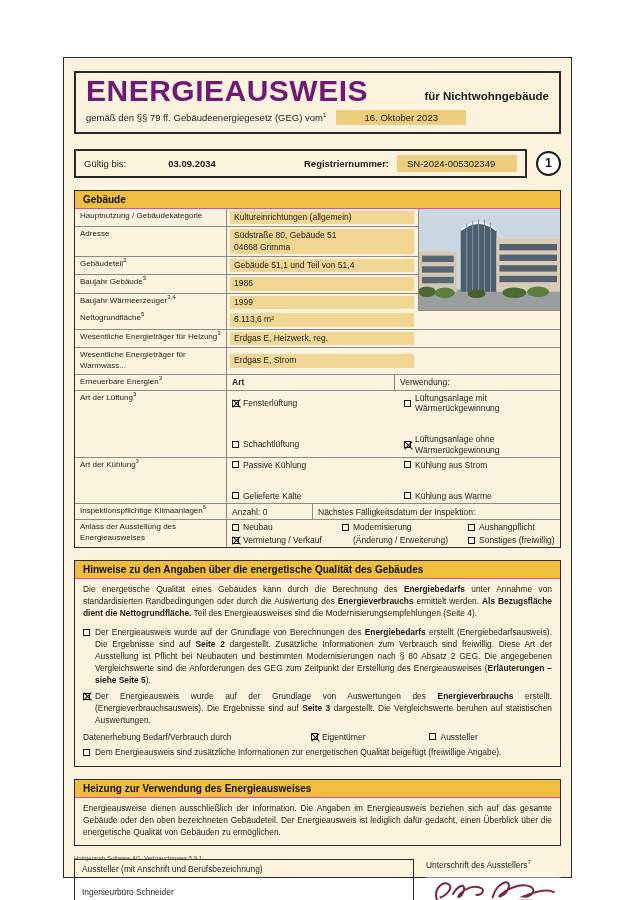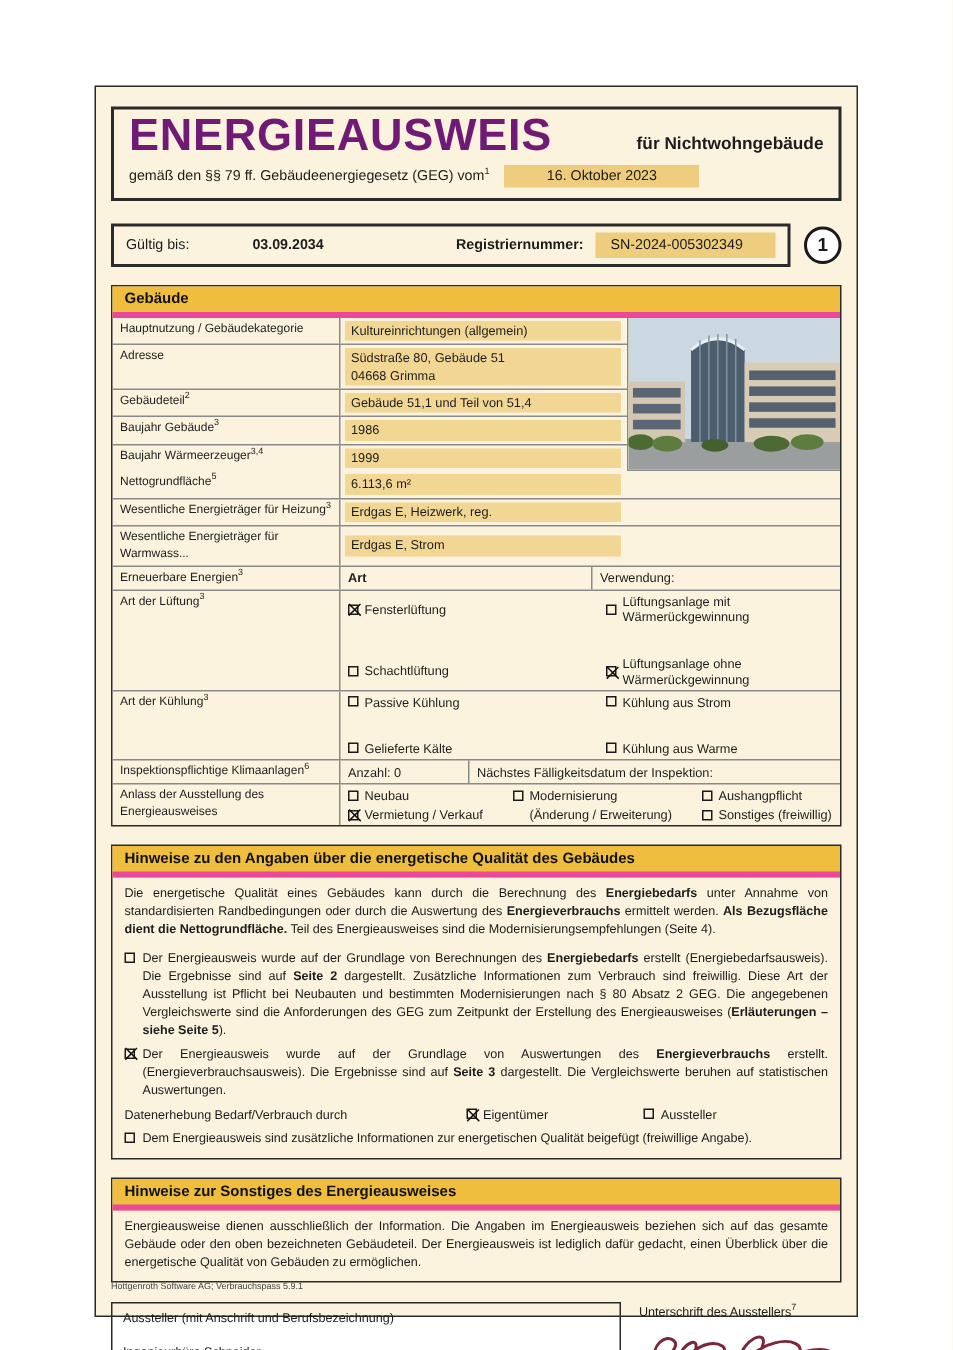--- a/index.html
+++ b/index.html
@@ -31,21 +31,21 @@
   .valid-box { flex:1; border:2px solid #2a2a2a; display:flex; align-items:center; font-size:9.5px; padding:4px 8px; }
   .vvalue { font-weight:bold; margin-left:42px; }
   .spacer { flex:1; }
   .rlabel { font-weight:bold; margin-right:8px; }
   .rvalue { background:var(--field-highlight,#eecd7f); padding:3px 10px; min-width:120px; }
   .page-circle { width:25px; height:25px; flex:0 0 25px; border:2.5px solid #1a1a1a; border-radius:50%;
     background:#fff; font-weight:bold; font-size:12.5px; display:flex; align-items:center; justify-content:center; margin-left:9px; }
 
   
   .section { border:1.5px solid #2a2a2a; margin-top:12px; background:var(--paper,#fbf3dd); }
-  .sec-head { background:var(--section-header,#efbe3e); font-weight:bold; font-size:10px; padding:3px 8px; border-bottom:4px solid #ec4899; color:#111; }
+  .sec-head { background:var(--section-header,#efbe3e); font-weight:bold; font-size:10px; padding:3px 8px; border-bottom:1px solid #ec4899; color:#111; }
 
   
   .tbl-top { display:flex; }
   .tbl-top-left { flex:1; min-width:0; }
   .photo-cell { width:142px; flex:0 0 142px; border-left:1px solid #8a8a8a; border-bottom:1px solid #8a8a8a; }
   .photo-cell svg { display:block; width:100%; height:100%; }
   .trow { display:flex; border-bottom:1px solid #8a8a8a; font-size:8.5px; min-height:16px; align-items:stretch; }
   .trow.last { border-bottom:none; }
   .tlabel { width:152px; flex:0 0 152px; padding:2px 5px; border-right:1px solid #8a8a8a; font-size:8px; line-height:1.35; }
   .tval { flex:1; padding:2px 3px; display:flex; align-items:center; min-width:0; }
@@ -314,21 +314,21 @@
           <span>Aussteller</span>
         </span>
     </div>
     <div class="opt-item pad-bottom">
       <span class="cb"></span>
       <span class="rich">Dem Energieausweis sind zusätzliche Informationen zur energetischen Qualität beigefügt (freiwillige Angabe).</span>
     </div>
   </div>
 
   <div class="section">
-    <div class="sec-head">Hinweise zur Sonstiges des Energieausweises</div>
+    <div class="sec-head">Heizung zur Verwendung des Energieausweises</div>
     <div class="para pad-bottom">Energieausweise dienen ausschließlich der Information. Die Angaben im Energieausweis beziehen sich auf das gesamte Gebäude oder den oben bezeichneten Gebäudeteil. Der Energieausweis ist lediglich dafür gedacht, einen Überblick über die energetische Qualität von Gebäuden zu ermöglichen.</div>
   </div>
 
   <div class="issuer-strip">
     <div class="issuer-box">
       <div class="box-label">Aussteller (mit Anschrift und Berufsbezeichnung)</div>
       <div class="issuer-lines">
         <div>Ingenieurbüro Schneider</div>
         <div>Dipl.-Ing. Christine Schneider</div>
         <div>Badergasse 1</div>

